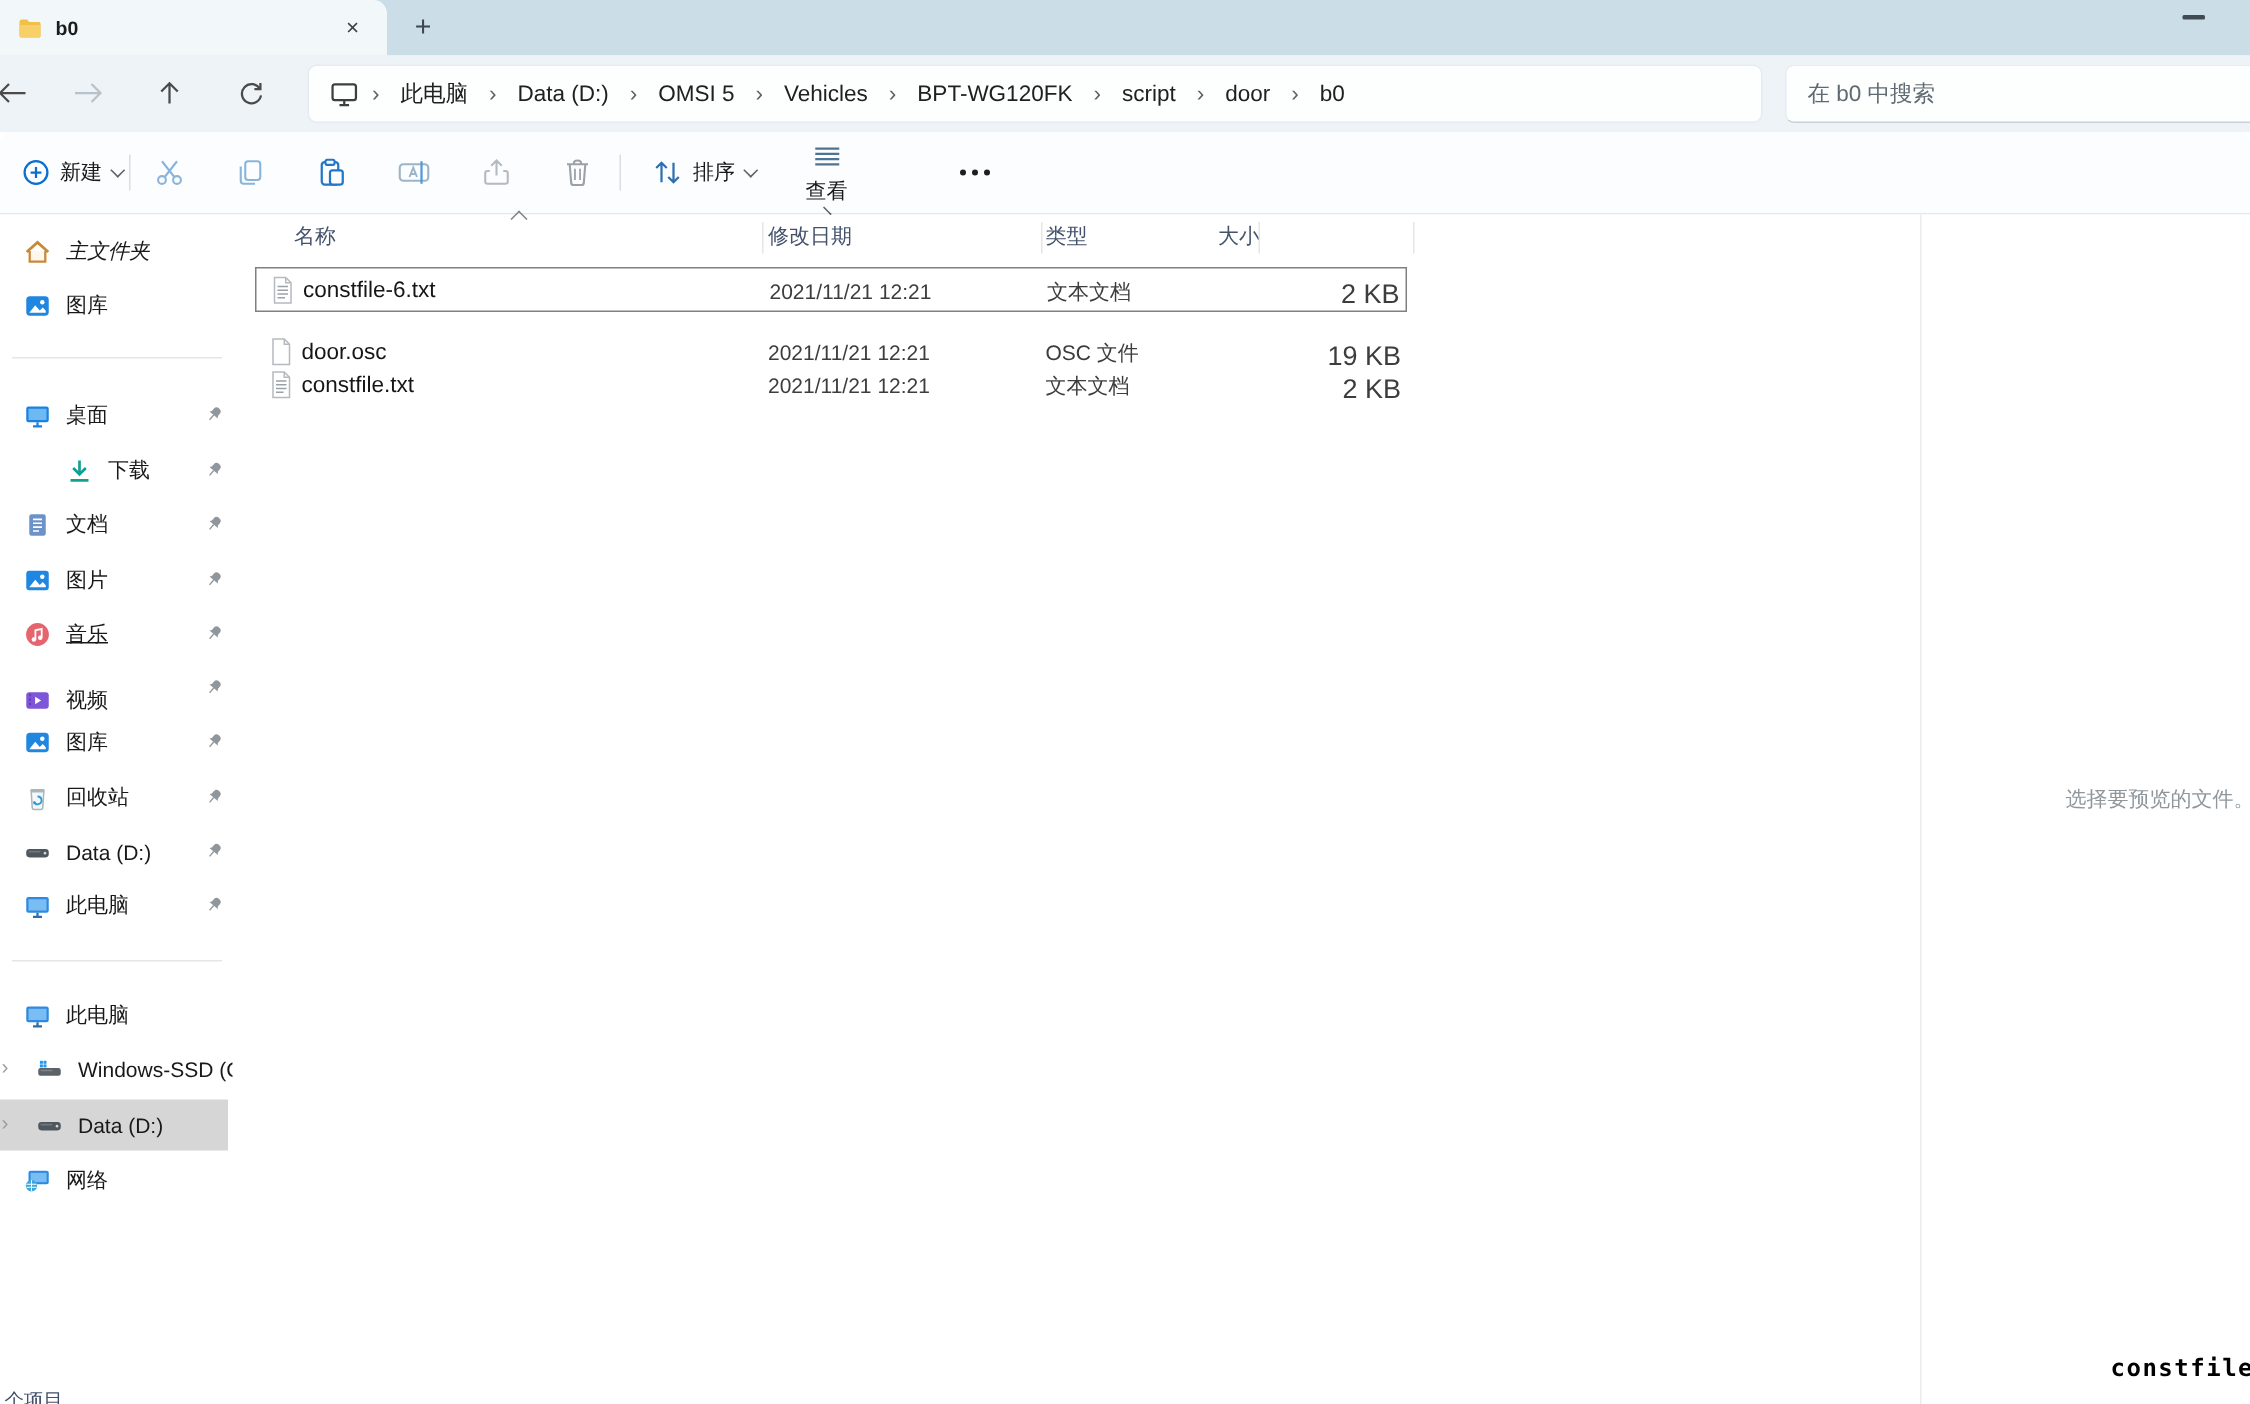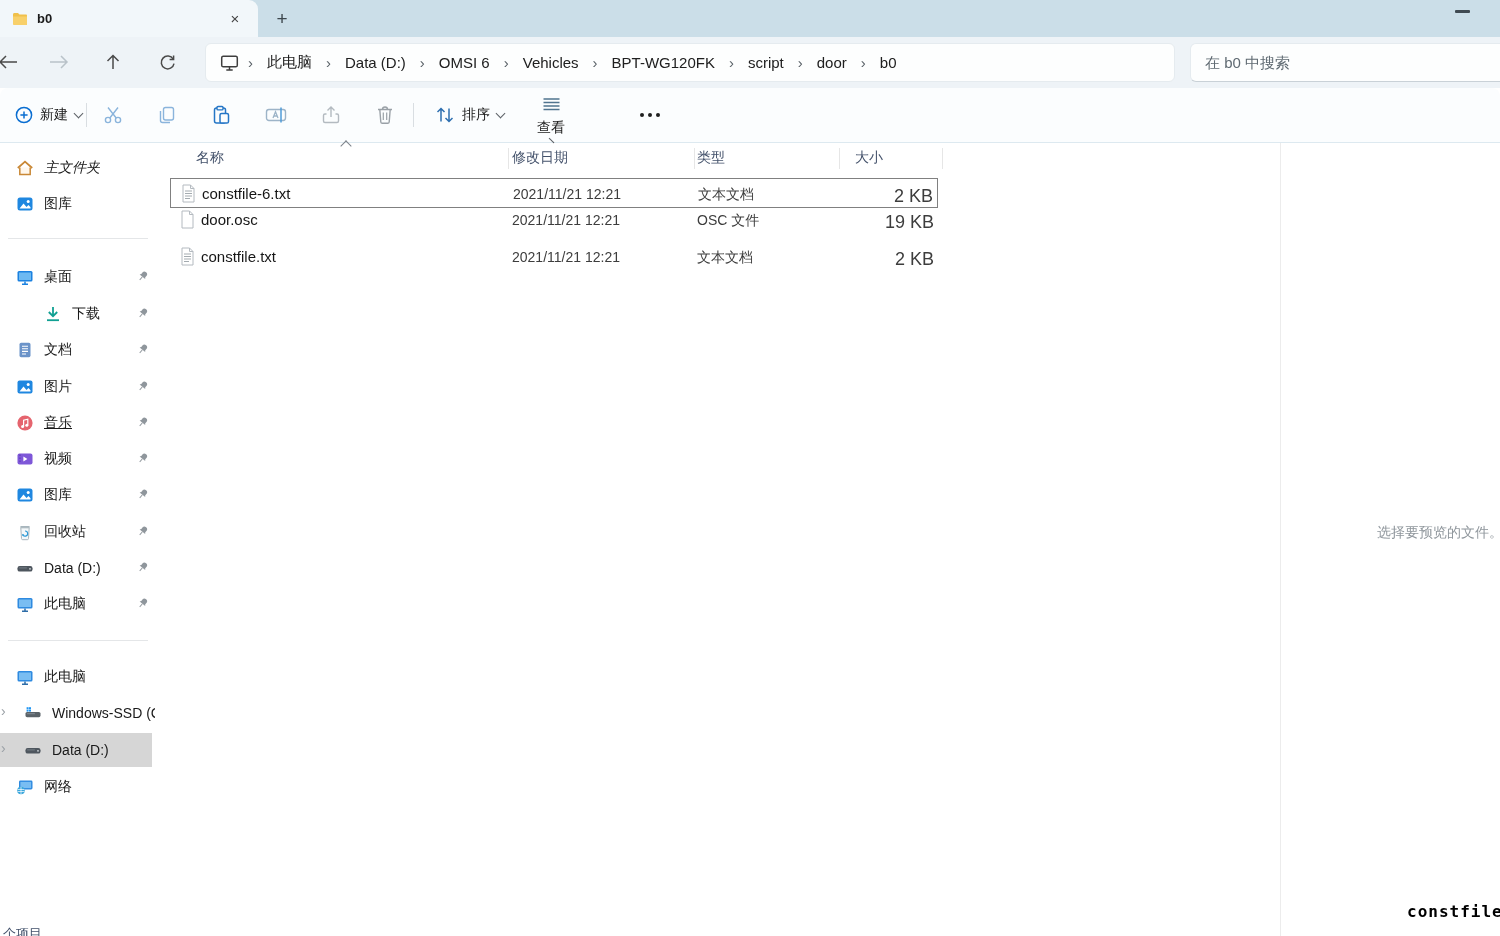--- a/index.html
+++ b/index.html
@@ -139,21 +139,21 @@
       <svg width="19" height="18" viewBox="0 0 19 18">
           <rect x="1.7" y="2.2" width="15.6" height="10.6" rx="1.6" fill="none" stroke="#3e3e3e" stroke-width="1.5"></rect>
           <path d="M6.3 16 H12.7 M9.5 12.8 V16" stroke="#3e3e3e" stroke-width="1.5" fill="none"></path>
         </svg>
     </span>
     <span class="crumb-sep">›</span>
     <span class="crumb">此电脑</span>
     <span class="crumb-sep">›</span>
     <span class="crumb">Data (D:)</span>
     <span class="crumb-sep">›</span>
-    <span class="crumb">OMSI 6</span>
+    <span class="crumb">OMSI 5</span>
     <span class="crumb-sep">›</span>
     <span class="crumb">Vehicles</span>
     <span class="crumb-sep">›</span>
     <span class="crumb">BPT-WG120FK</span>
     <span class="crumb-sep">›</span>
     <span class="crumb">script</span>
     <span class="crumb-sep">›</span>
     <span class="crumb">door</span>
     <span class="crumb-sep">›</span>
     <span class="crumb">b0</span>
@@ -359,21 +359,21 @@
     <span class="pin">
       <svg width="12" height="13" viewBox="0 0 12 13">
           <g transform="rotate(40 6 6)">
             <path d="M6 1.2 C7.6 1.2 8.6 2 8.6 3.4 L8.6 5.6 L9.6 6.9 L2.4 6.9 L3.4 5.6 L3.4 3.4 C3.4 2 4.4 1.2 6 1.2 Z" fill="#8f969c"></path>
             <rect x="5.55" y="6.9" width="0.9" height="4.2" fill="#8f969c"></rect>
           </g>
         </svg>
     </span>
   </div>
 
-  <div class="side-item" style="top:299px;">
+  <div class="side-item" style="top:299px;align-items:flex-end;">
     <span>
       <svg width="18" height="18" viewBox="0 0 18 18">
           <rect x="1.5" y="3.5" width="15" height="11" rx="2" fill="#7e57d8"></rect>
           <path d="M7.4 6.5 L11.4 9 L7.4 11.5 Z" fill="#fff"></path>
           <path d="M4 4.5 V13.5" stroke="#5f3cb8" stroke-width="1.2" stroke-dasharray="1.6 1.4"></path>
         </svg>
     </span>
     <span class="slabel">视频</span>
     <span class="pin">
       <svg width="12" height="13" viewBox="0 0 12 13">
@@ -514,41 +514,41 @@
         </svg>
     </span>
     <span class="slabel">网络</span>
   </div>
 </div>
 
 <div class="sort-caret"></div>
 <div class="col-header" style="left:196px;">名称</div>
 <div class="col-header" style="left:512px;">修改日期</div>
 <div class="col-header" style="left:697px;">类型</div>
-<div class="col-header" style="left:855px;text-align:center;">大小</div>
+<div class="col-header" style="left:812px;text-align:center;">大小</div>
 <div class="col-div" style="left:508px;"></div>
 <div class="col-div" style="left:694px;"></div>
 <div class="col-div" style="left:839px;"></div>
 <div class="col-div" style="left:942px;"></div>
 
 <div class="filerows">
   <div class="frow focused" style="top:0;">
     <span class="ficon">
       <svg width="15" height="19" viewBox="0 0 15 19">
           <path d="M2 1 H9.5 L13 4.5 V18 H2 Z" fill="#fff" stroke="#b4bac0" stroke-width="1"></path>
           <path d="M9.5 1 V4.5 H13" fill="none" stroke="#b4bac0" stroke-width="1"></path>
           <path d="M4 7 H11 M4 9.5 H11 M4 12 H11 M4 14.5 H9" stroke="#9aa1a7" stroke-width="0.9"></path>
         </svg>
     </span>
     <span class="fname">constfile-6.txt</span>
     <span class="fdate">2021/11/21 12:21</span>
     <span class="ftype">文本文档</span>
     <span class="fsize">2 KB</span>
   </div>
-  <div class="frow" style="top:27px;">
+  <div class="frow" style="top:42px;">
     <span class="ficon">
       <svg width="15" height="19" viewBox="0 0 15 19">
           <path d="M2 1 H9.5 L13 4.5 V18 H2 Z" fill="#fff" stroke="#b4bac0" stroke-width="1"></path>
           <path d="M9.5 1 V4.5 H13" fill="none" stroke="#b4bac0" stroke-width="1"></path>
         </svg>
     </span>
     <span class="fname">door.osc</span>
     <span class="fdate">2021/11/21 12:21</span>
     <span class="ftype">OSC 文件</span>
     <span class="fsize">19 KB</span>

